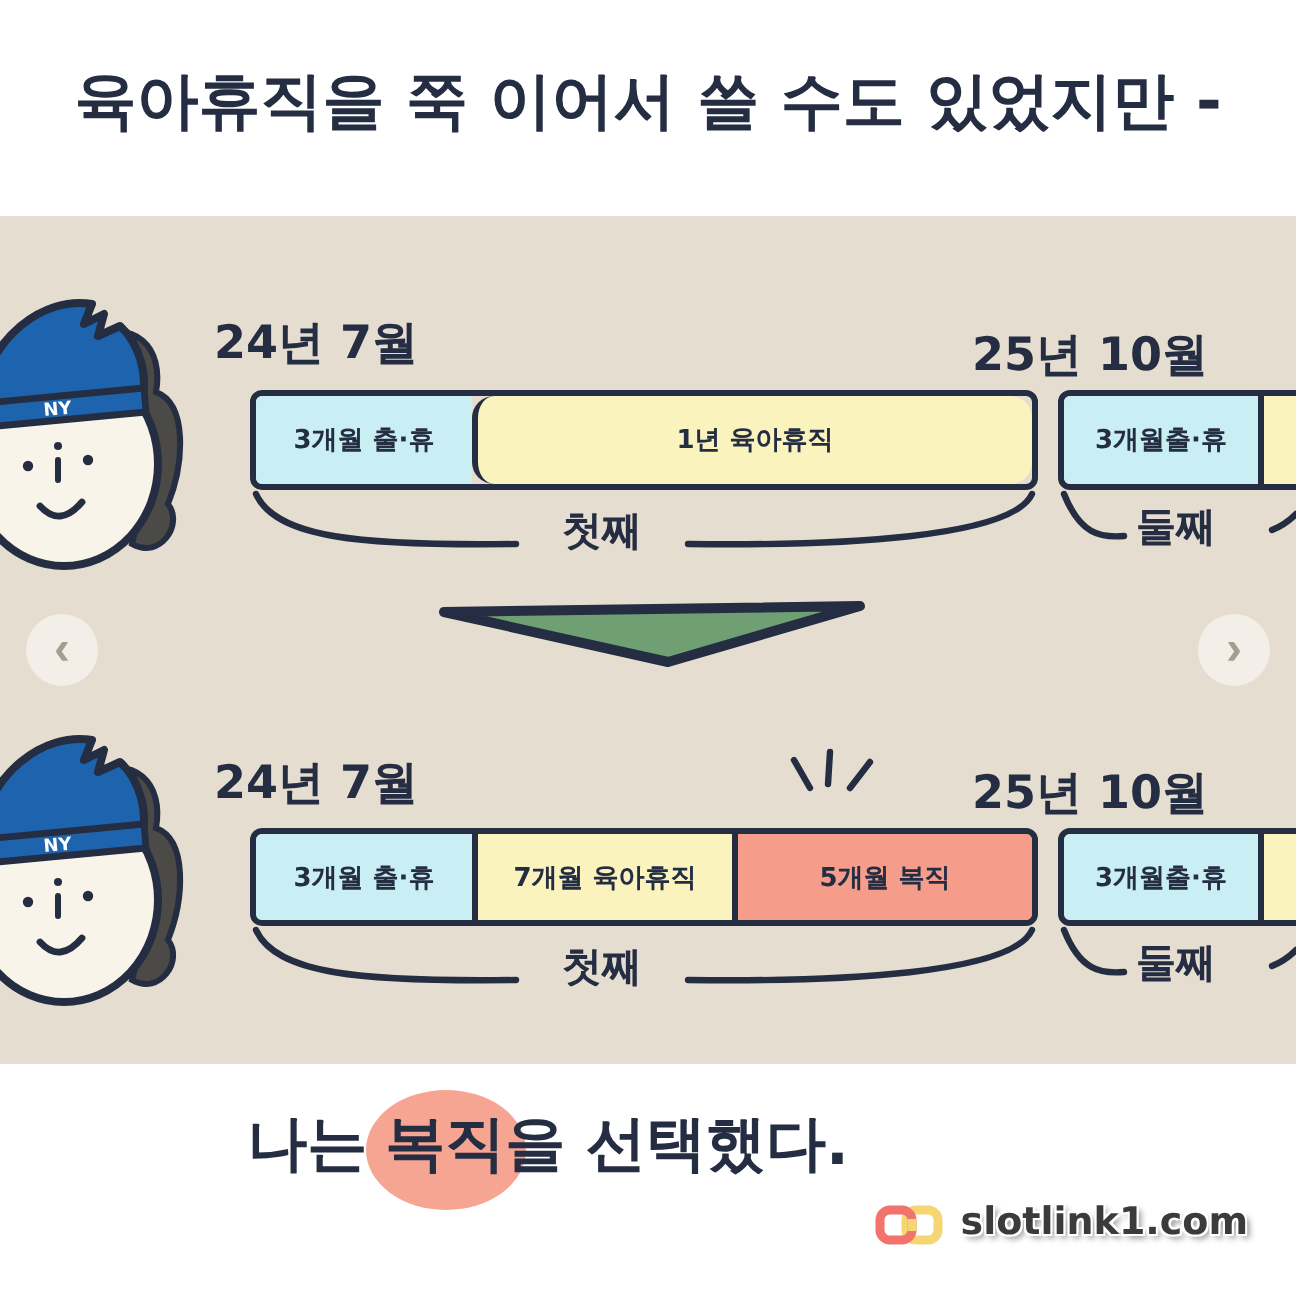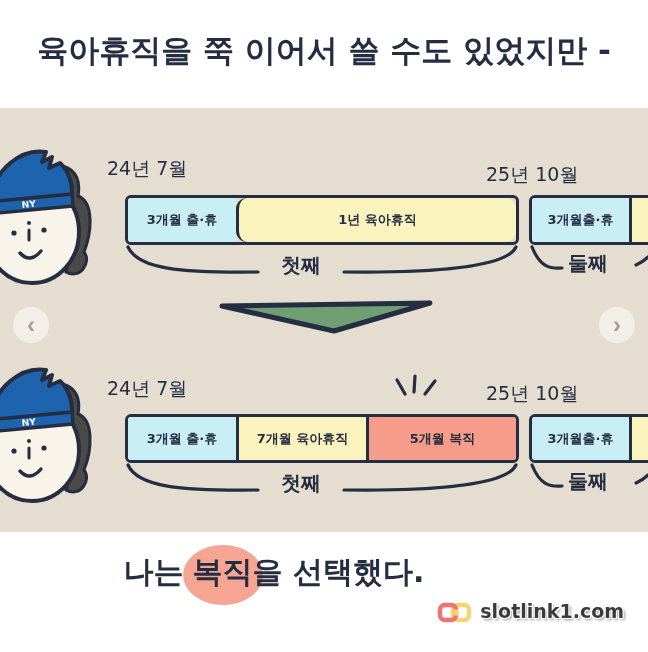--- a/index.html
+++ b/index.html
@@ -18,21 +18,21 @@
              font-size:24px; font-weight:700; color:#a59d92; line-height:1; }
   .nav-prev { left:13px; top:307px; }
   .nav-next { left:599px; top:307px; }
 
   
   .char { position:absolute; left:-20px; width:134px; height:158px; }
   .char1 { top:140px; }
   .char2 { top:358px; }
 
   
-  .date { position:absolute; font-size:19px; font-weight:400; color:#242d41; white-space:nowrap; }
+  .date { position:absolute; font-size:23px; font-weight:700; color:#242d41; white-space:nowrap; }
 
   
   .bar-group { position:absolute; display:flex; height:50px;
                border:3.5px solid #242d41; border-radius:6px; overflow:hidden; }
   .seg { display:flex; align-items:center; justify-content:center;
          font-size:13px; font-weight:700; color:#242d41; white-space:nowrap; }
   .seg + .seg { border-left:3.5px solid #242d41; }
   .seg.blue { background:#c9eef4; }
   .seg.yellow { background:#faf3be; }
   .seg.red { background:#f59c8b; }

